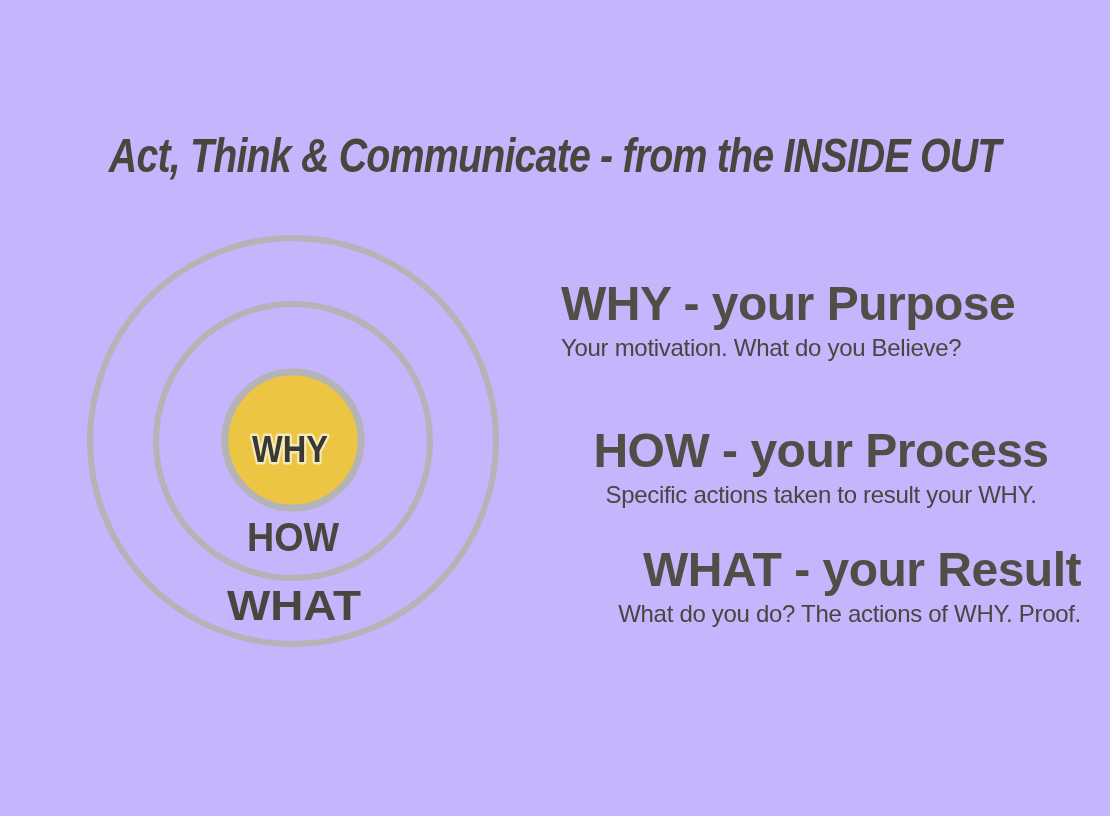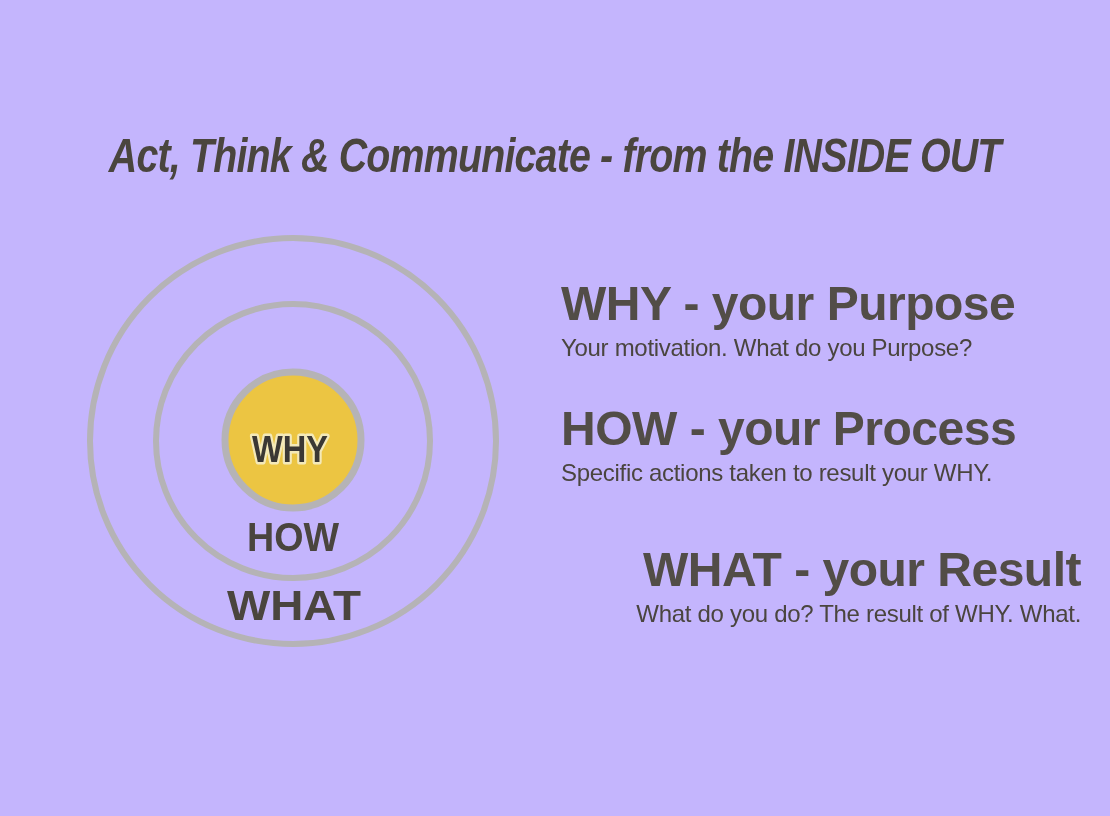--- a/index.html
+++ b/index.html
@@ -77,21 +77,21 @@
     fill: #4a453e;
   }
 
   
   .section {
     position: absolute;
     left: 561px;
     width: 520px;
   }
   .section-why  { top: 283px; }
-  .section-how  { top: 408px; }
+  .section-how  { top: 430px; text-align: center; }
   .section-what { top: 549px; text-align: right; }
   .section h2 {
     margin: 0;
     font-size: 48px;
     line-height: 42px;
     font-weight: bold;
     letter-spacing: -0.5px;
     color: #524d47;
   }
   .section p {
@@ -115,26 +115,26 @@
     <circle class="ring" cx="221" cy="221" r="203"></circle>
     <circle class="ring" cx="221" cy="221" r="137"></circle>
     <circle class="why-circle" cx="221" cy="220" r="68"></circle>
     <text class="why-label" x="218" y="242" textLength="76" lengthAdjust="spacingAndGlyphs">WHY</text>
     <text class="how-label" x="221" y="331" textLength="92" lengthAdjust="spacingAndGlyphs">HOW</text>
     <text class="what-label" x="222" y="400" textLength="134" lengthAdjust="spacingAndGlyphs">WHAT</text>
   </svg>
 
   <div class="section section-why">
     <h2>WHY - your Purpose</h2>
-    <p>Your motivation. What do you Purpose?</p>
+    <p>Your motivation. What do you Believe?</p>
   </div>
 
   <div class="section section-how">
     <h2>HOW - your Process</h2>
     <p>Specific actions taken to result your WHY.</p>
   </div>
 
   <div class="section section-what">
     <h2>WHAT - your Result</h2>
-    <p>What do you do? The result of WHY. What.</p>
+    <p>What do you do? The actions of WHY. Proof.</p>
   </div>
 
 </div>
 
 </body></html>

